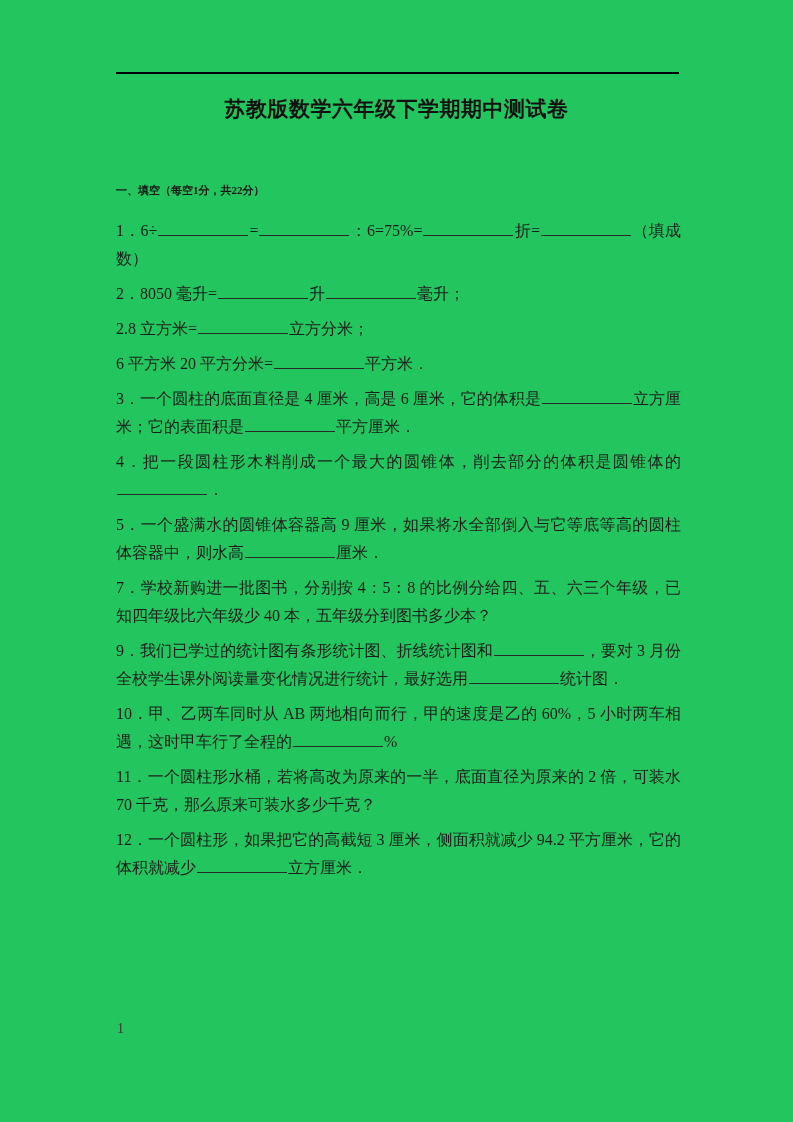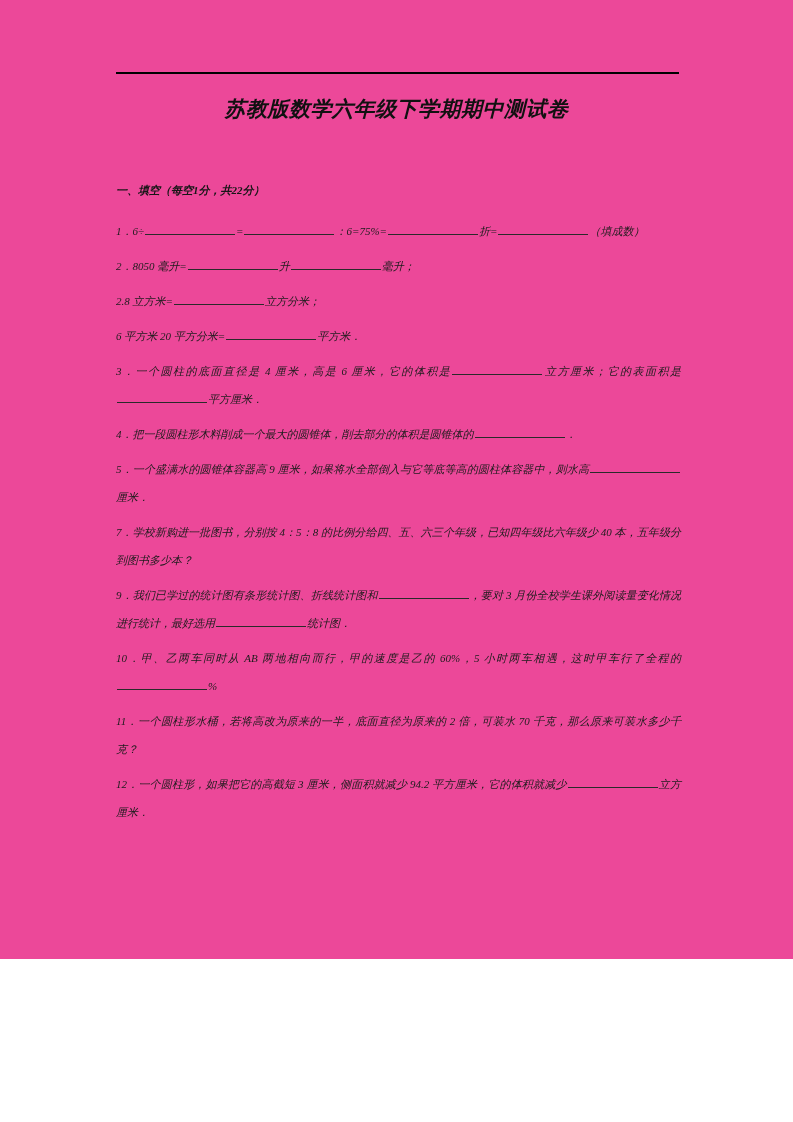--- a/index.html
+++ b/index.html
@@ -2,25 +2,24 @@
 <html><head>
 <meta charset="utf-8">
 <style>
   * { margin: 0; padding: 0; box-sizing: border-box; }
   html, body { background: #ffffff; }
   body { font-family: "Liberation Serif", "DejaVu Serif", serif; }
 
   .page {
     position: relative;
     width: 793px;
-    height: 959px;
-    background: #ec4899;
+    height: 1122px;
+    background: #22c55e;
     overflow: hidden;
     color: #1c1c1c;
-    font-style: italic;
   }
 
   .top-rule {
     margin: 72px 114px 0 116px;
     border-top: 2px solid #000000;
     height: 0;
   }
 
   .title {
     margin-top: 20px;
@@ -39,21 +38,21 @@
     font-weight: bold;
     color: #161616;
   }
 
   .questions {
     margin: 16px 112px 0 116px;
     width: 565px;
   }
 
   .question {
-    font-size: 11px;
+    font-size: 16px;
     line-height: 28px;
     margin: 0 0 7px 0;
     text-align: justify;
     word-break: break-all;
     color: #1c1c1c;
   }
 
   .blank {
     display: inline-block;
     width: 90px;

